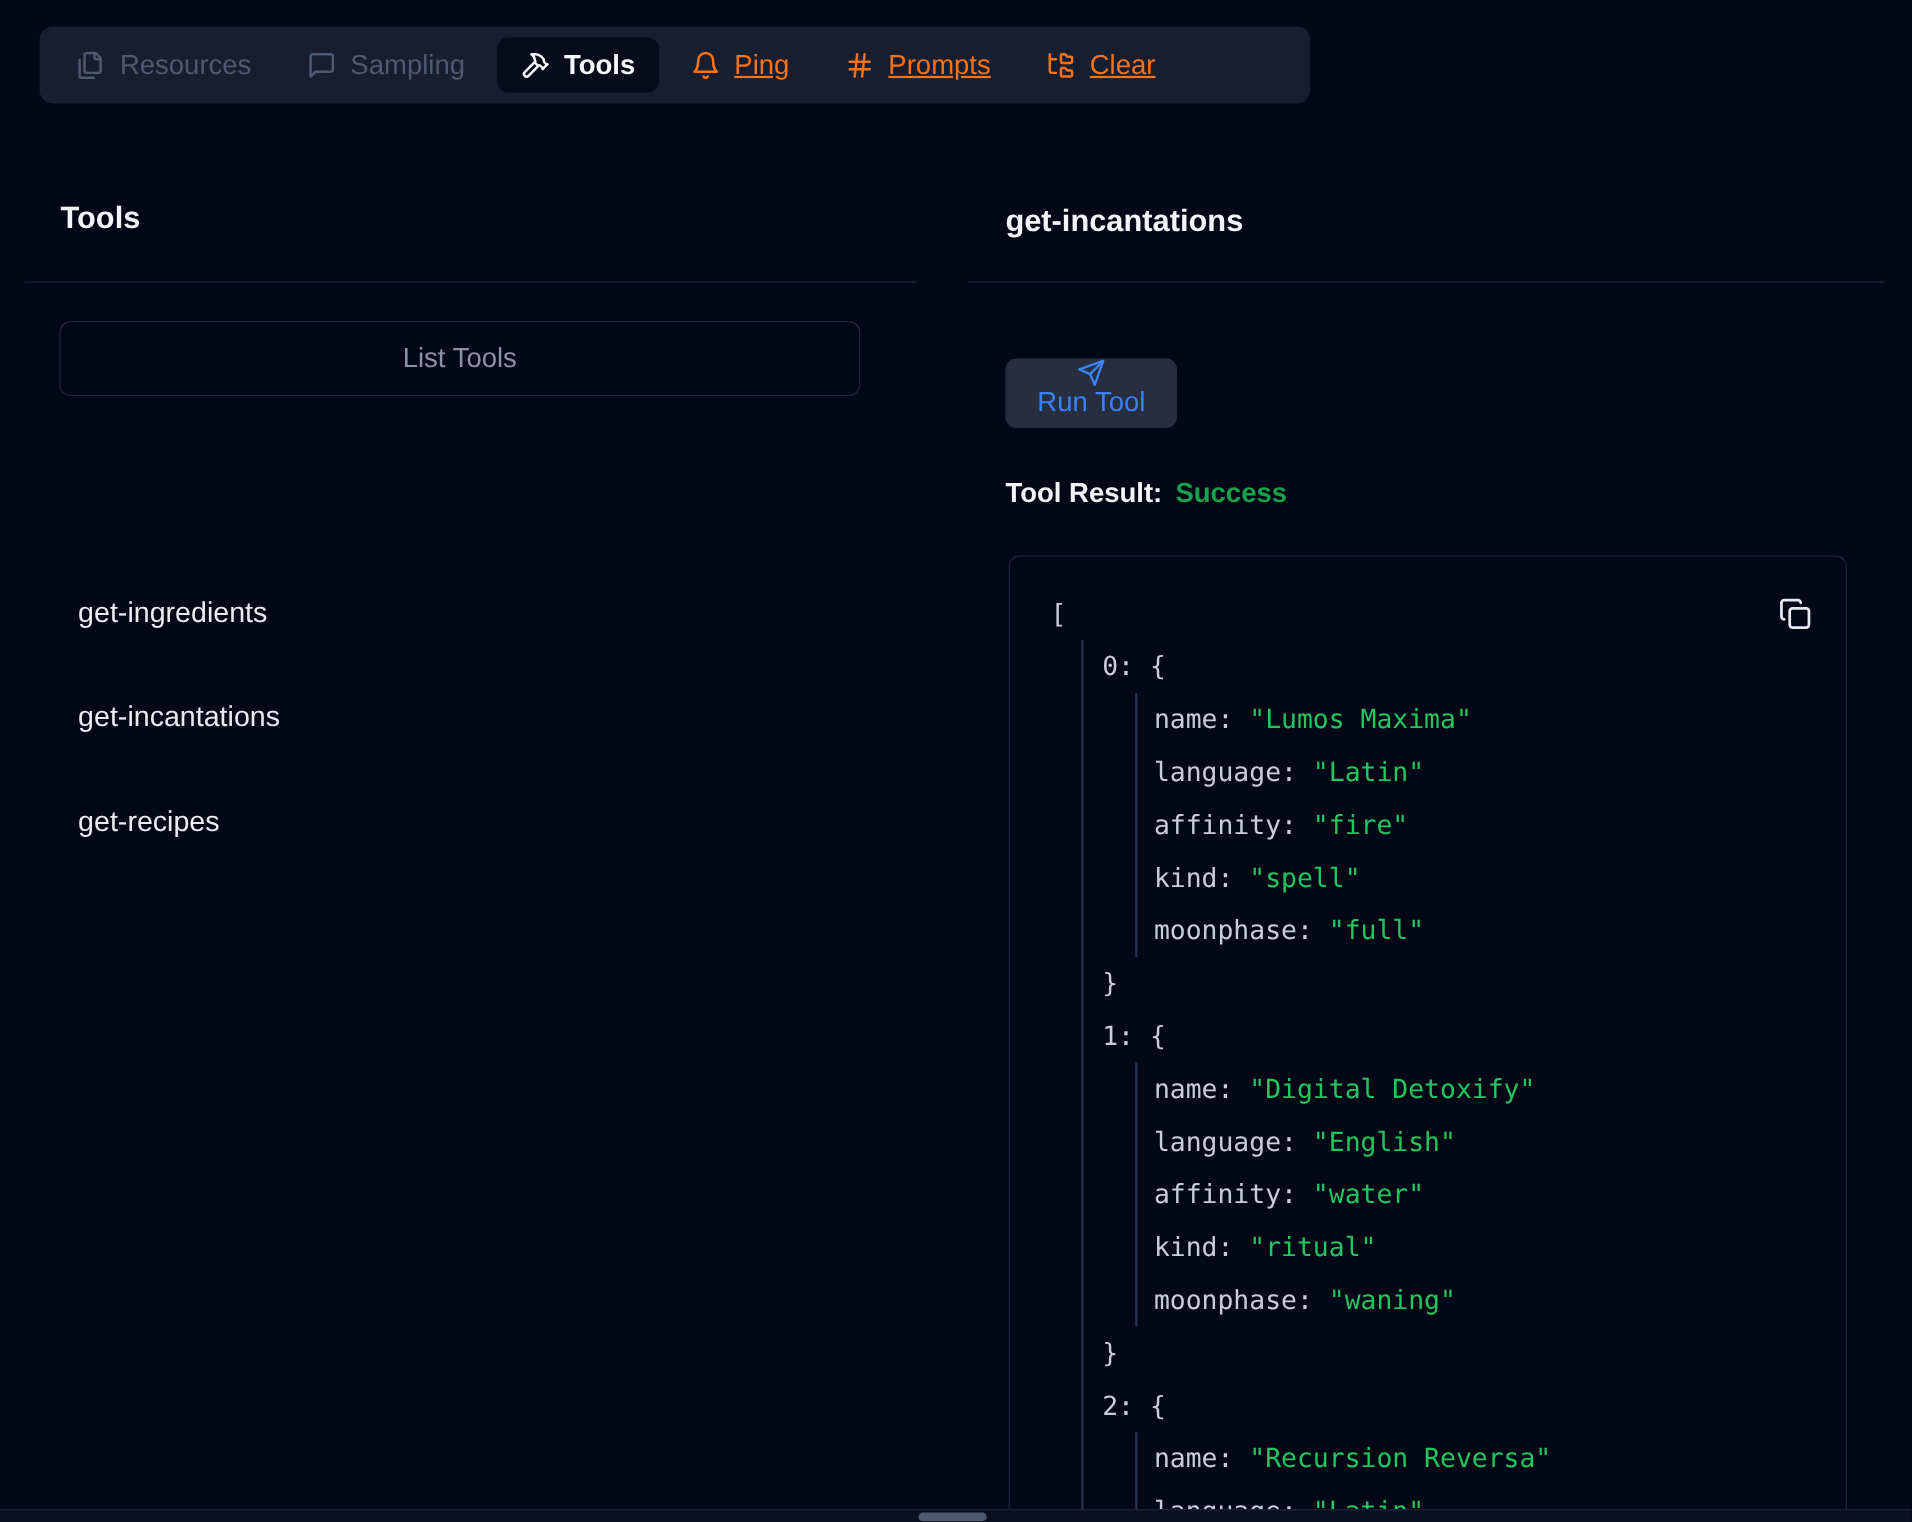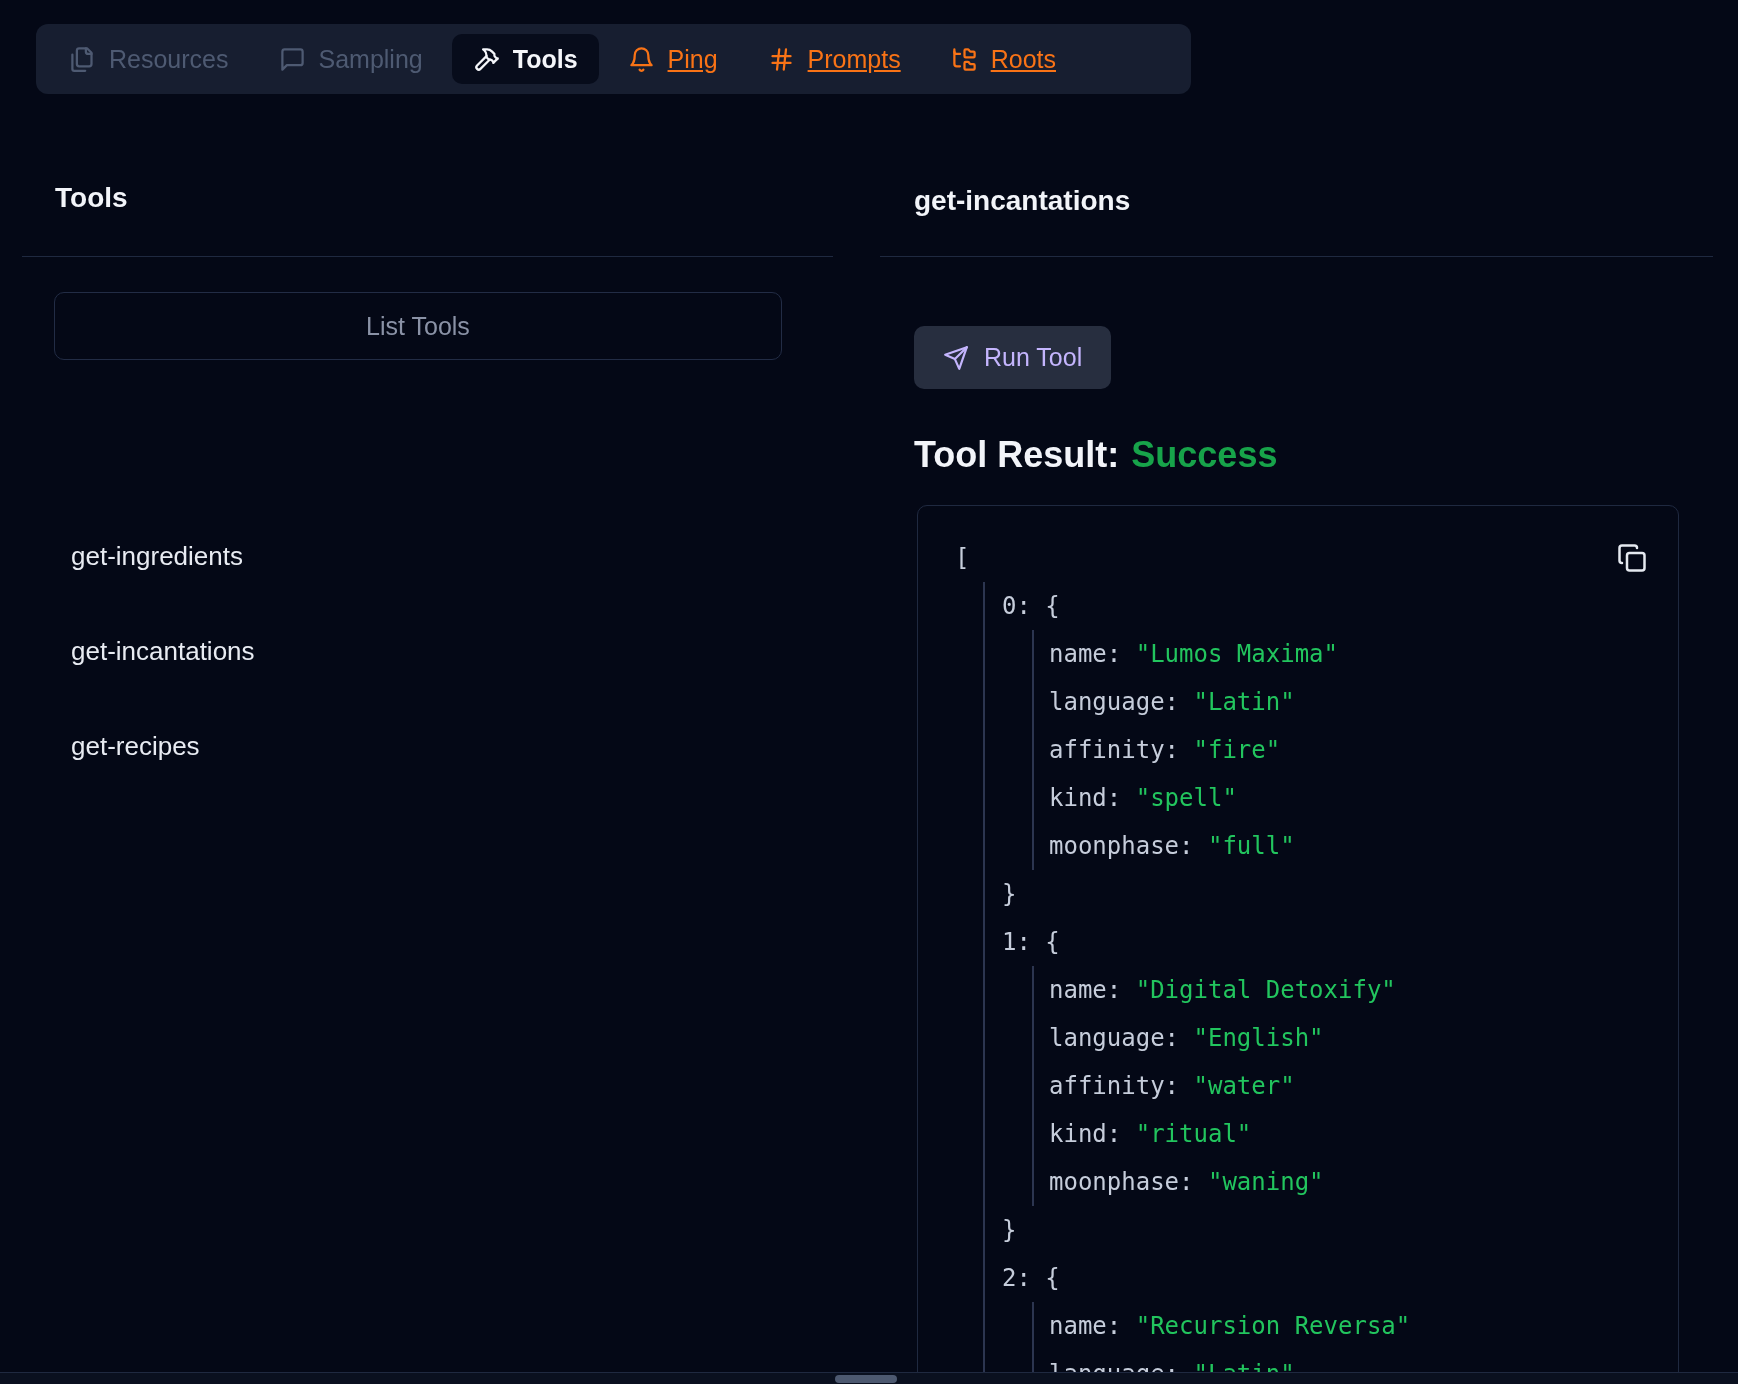--- a/index.html
+++ b/index.html
@@ -28,26 +28,26 @@
 
   .outline-btn{position:absolute;left:54px;width:728px;height:68px;background:transparent;
                border:1px solid #222c45;border-radius:10px;font-family:inherit;
                font-size:25px;font-weight:500;cursor:pointer;}
   .outline-btn.muted{color:#8a92a6;}
   .outline-btn.bright{color:#e9ecf3;}
 
   .tool-list{position:absolute;left:71px;top:519px;margin:0;padding:0;list-style:none;}
   .tool-list li{font-size:26px;line-height:38px;color:#e8ebf2;margin-bottom:57px;cursor:pointer;margin-top:18px;}
 
-  .run-btn{position:absolute;left:914px;top:326px;height:63px;display:flex;align-items:center;gap:15px;
-           padding:0 29px;background:#272e3f;color:#c4b5fd;border:0;border-radius:10px;
-           font-family:inherit;font-size:25px;font-weight:500;cursor:pointer;}
+  .run-btn{position:absolute;left:914px;top:326px;height:63px;display:flex;align-items:center;
+           padding:0 29px;background:#272e3f;color:#3b82f6;border:0;border-radius:10px;
+           font-family:inherit;font-size:25px;font-weight:500;cursor:pointer;flex-direction:column;}
   .run-btn svg{width:26px;height:26px;}
 
-  .result-line{position:absolute;left:914px;top:434px;font-size:36px;font-weight:700;color:#f2f4f9;}
+  .result-line{position:absolute;left:914px;top:434px;font-size:25px;font-weight:700;color:#f2f4f9;}
   .result-line .status{margin-left:12px;}
 
   
   .json-box{position:absolute;left:917px;top:505px;width:762px;height:940px;
             border:1px solid #1f2940;border-radius:10px;box-sizing:border-box;}
   .copy-btn{position:absolute;top:36px;right:29px;width:34px;height:34px;background:transparent;
             border:0;padding:0;color:#e5e9f0;cursor:pointer;}
   .copy-btn svg{width:30px;height:30px;}
   .json-tree{position:absolute;left:37px;top:28px;font-family:"DejaVu Sans Mono",monospace;
              font-size:24px;}
@@ -107,21 +107,21 @@
         </svg>
         <span>Prompts</span>
       </div>
       <div class="tab enabled">
         <svg class="ic" viewBox="0 0 24 24">
           <path d="M20 10a1 1 0 0 0 1-1V6a1 1 0 0 0-1-1h-2.5a1 1 0 0 1-.8-.4l-.9-1.2A1 1 0 0 0 15 3h-2a1 1 0 0 0-1 1v5a1 1 0 0 0 1 1Z"></path>
           <path d="M20 21a1 1 0 0 0 1-1v-3a1 1 0 0 0-1-1h-2.5a1 1 0 0 1-.8-.4l-.9-1.2a1 1 0 0 0-.8-.4h-2a1 1 0 0 0-1 1v5a1 1 0 0 0 1 1Z"></path>
           <path d="M3 5a2 2 0 0 0 2 2h3"></path>
           <path d="M3 3v13a2 2 0 0 0 2 2h3"></path>
         </svg>
-        <span>Roots</span>
+        <span>Clear</span>
       </div>
     </nav>
 
   <section class="left-panel">
     <h2 class="panel-title" style="left:55px;top:182px;">Tools</h2>
     <hr class="divider" style="left:22px;top:256px;width:811px;">
     <button class="outline-btn muted" style="top:292px;">List Tools</button>
     <ul class="tool-list" id="tool-list">
         <li>get-ingredients</li>
         <li>get-incantations</li>

